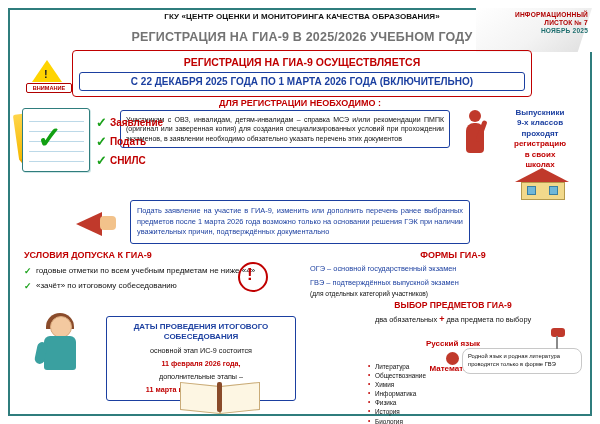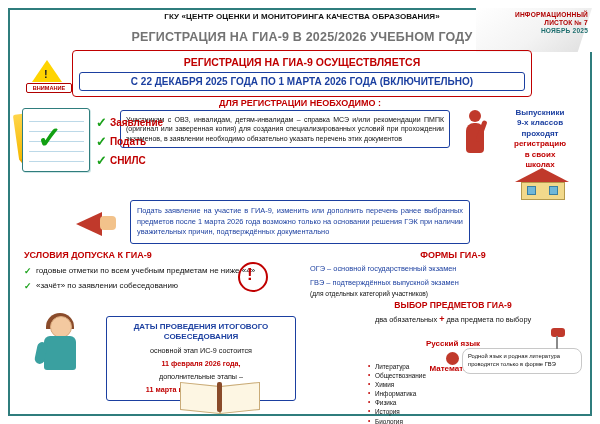--- a/index.html
+++ b/index.html
@@ -187,21 +187,21 @@
     <div class="mega">
       <div class="cone"></div>
         <div class="hand"></div>
     </div>
     <div class="boxB">Подать заявление на участие в ГИА-9, изменить или дополнить перечень ранее выбранных предметов после 1 марта 2026 года возможно только на основании решения ГЭК при наличии уважительных причин, подтверждённых документально</div>
 
     <div class="cond">
       <div class="h">УСЛОВИЯ ДОПУСКА К ГИА-9</div>
       <ul>
         <li>годовые отметки по всем учебным предметам не ниже «4»</li>
-        <li>«зачёт» по заявлении собеседованию</li>
+        <li>«зачёт» по итоговому собеседованию</li>
       </ul>
     </div>
     <div class="excl">
       <div class="c"></div>
         <div class="m">!</div>
     </div>
 
     <div class="forms">
       <div class="h">ФОРМЫ ГИА-9</div>
       <div class="l">ОГЭ – основной государственный экзамен</div>

